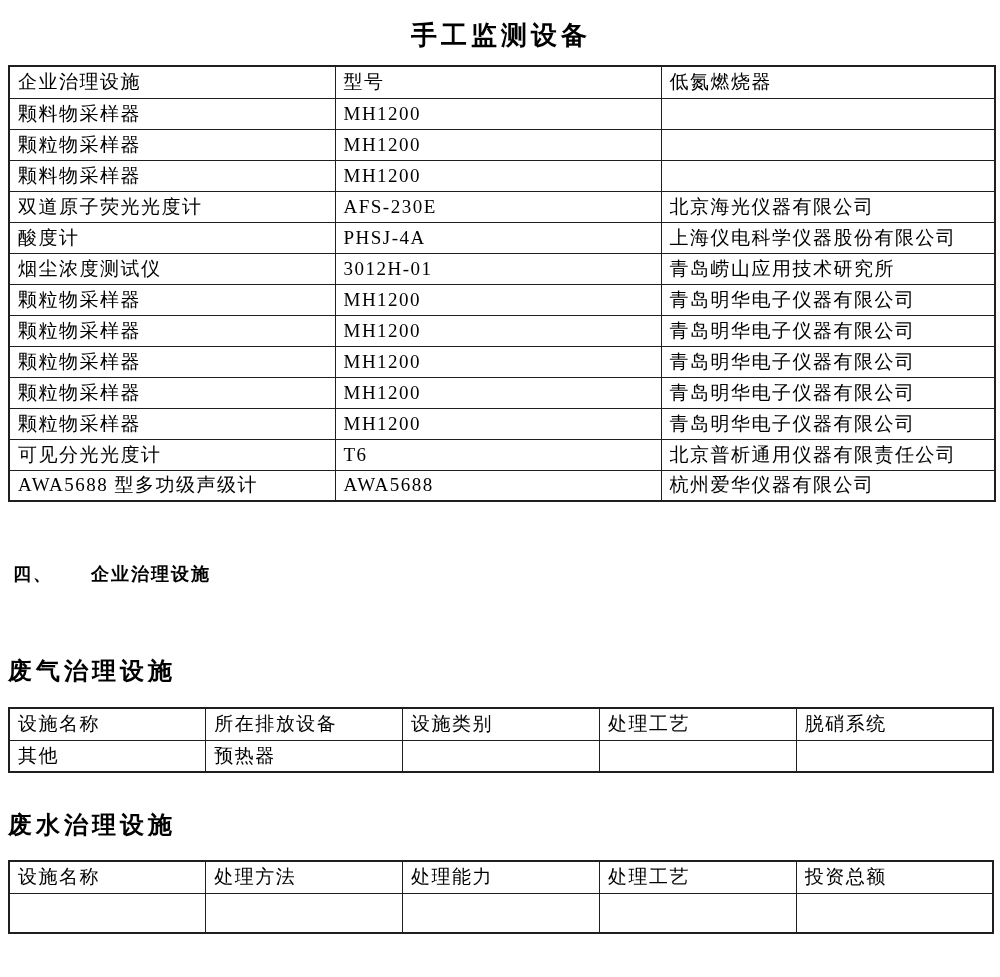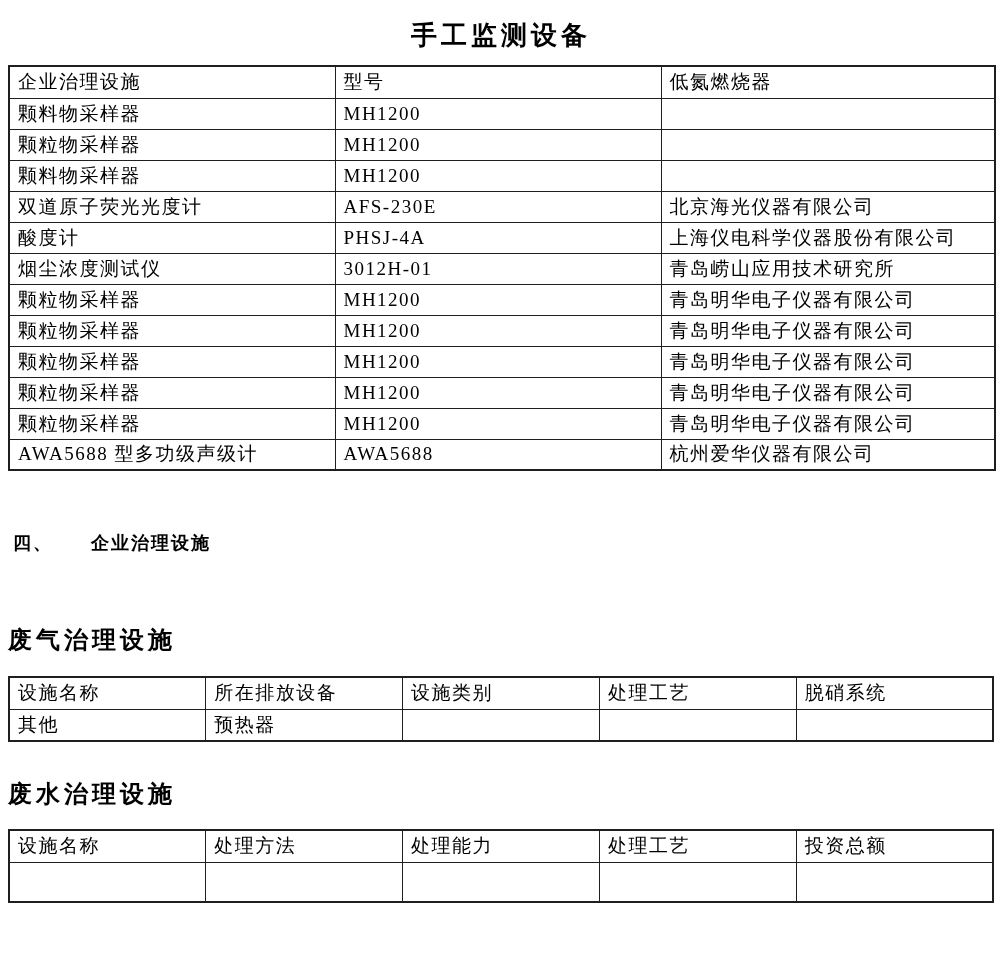--- a/index.html
+++ b/index.html
@@ -154,20 +154,25 @@
         <td>颗粒物采样器</td>
         <td>MH1200</td>
         <td>青岛明华电子仪器有限公司</td>
       </tr>
       <tr>
         <td>颗粒物采样器</td>
         <td>MH1200</td>
         <td>青岛明华电子仪器有限公司</td>
       </tr>
       <tr>
+        <td>可见分光光度计</td>
+        <td>T6</td>
+        <td>北京普析通用仪器有限责任公司</td>
+      </tr>
+      <tr>
         <td>AWA5688 型多功级声级计</td>
         <td>AWA5688</td>
         <td>杭州爱华仪器有限公司</td>
       </tr>
     </tbody>
   </table>
 
   <div class="sec-heading">
     <span class="sec-num">四、</span><span>企业治理设施</span>
   </div>

